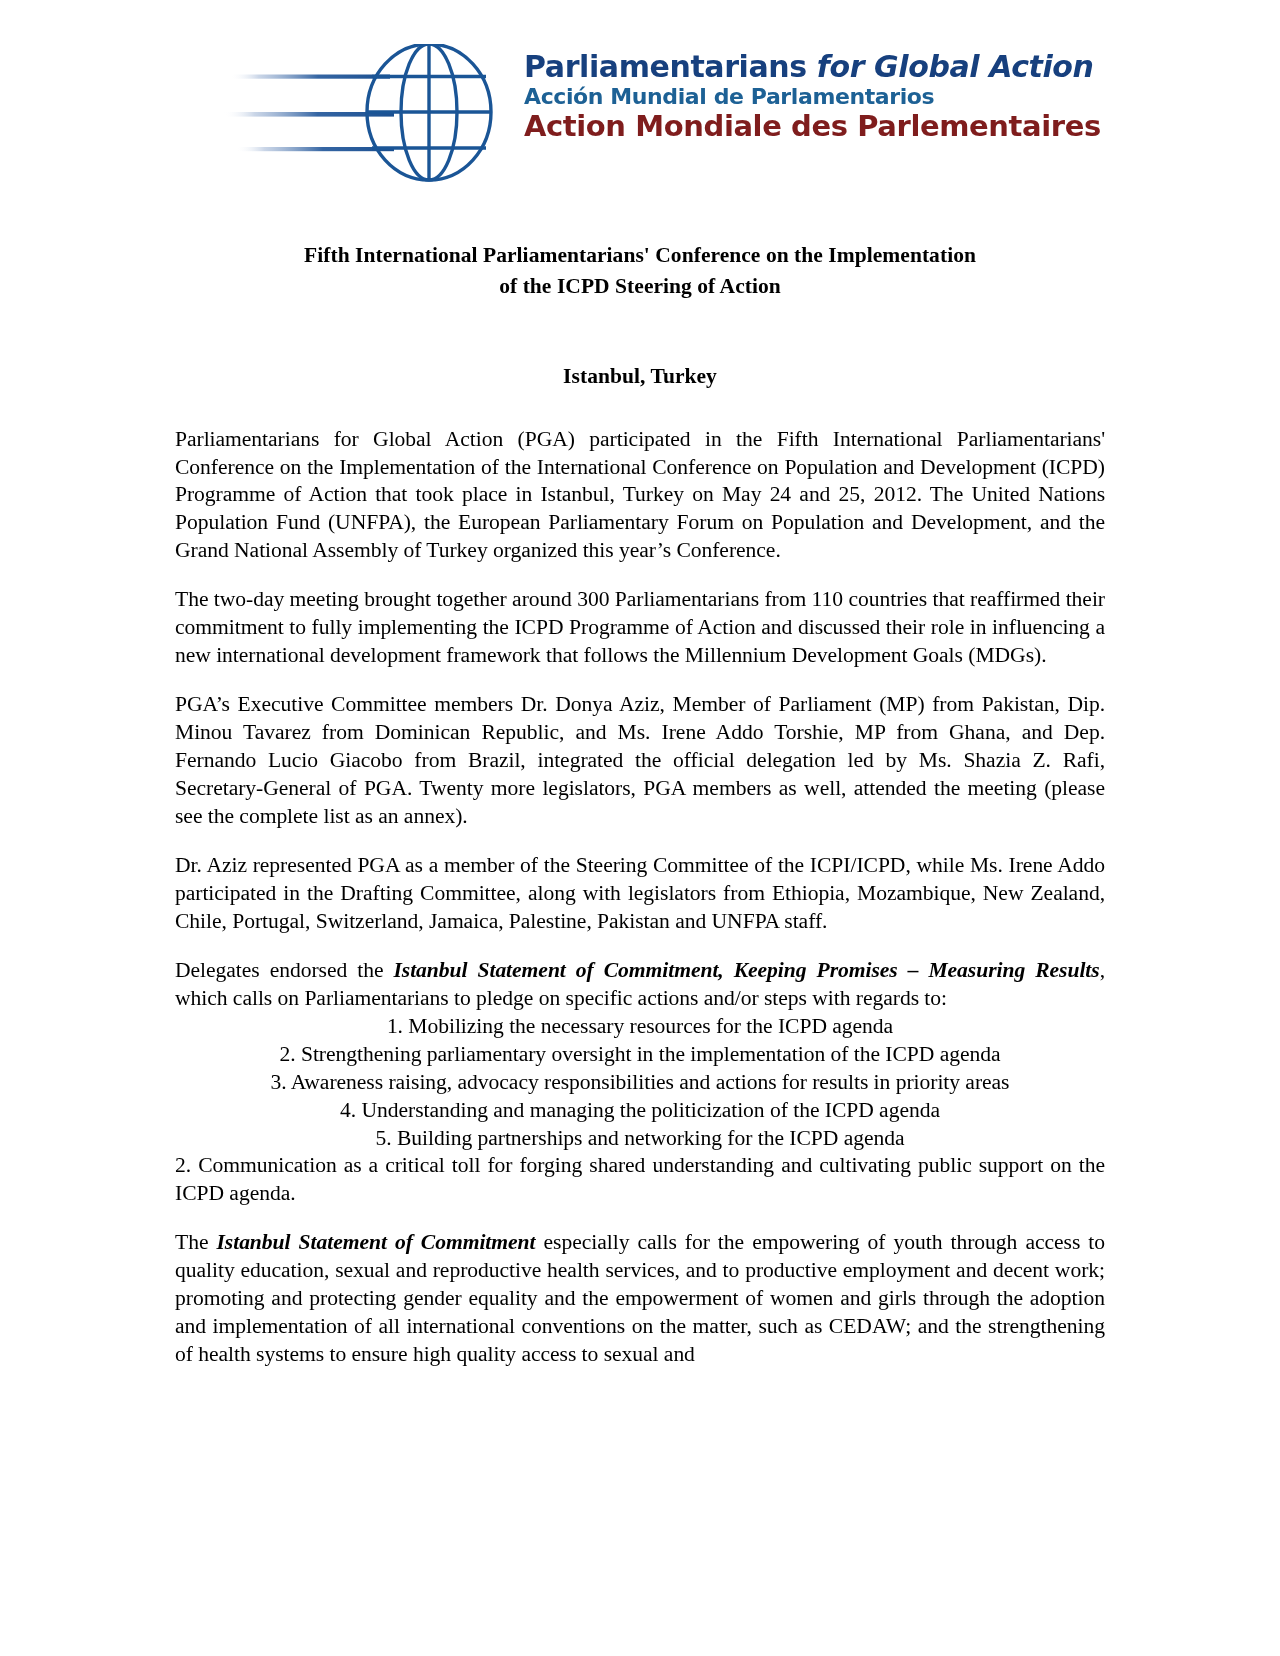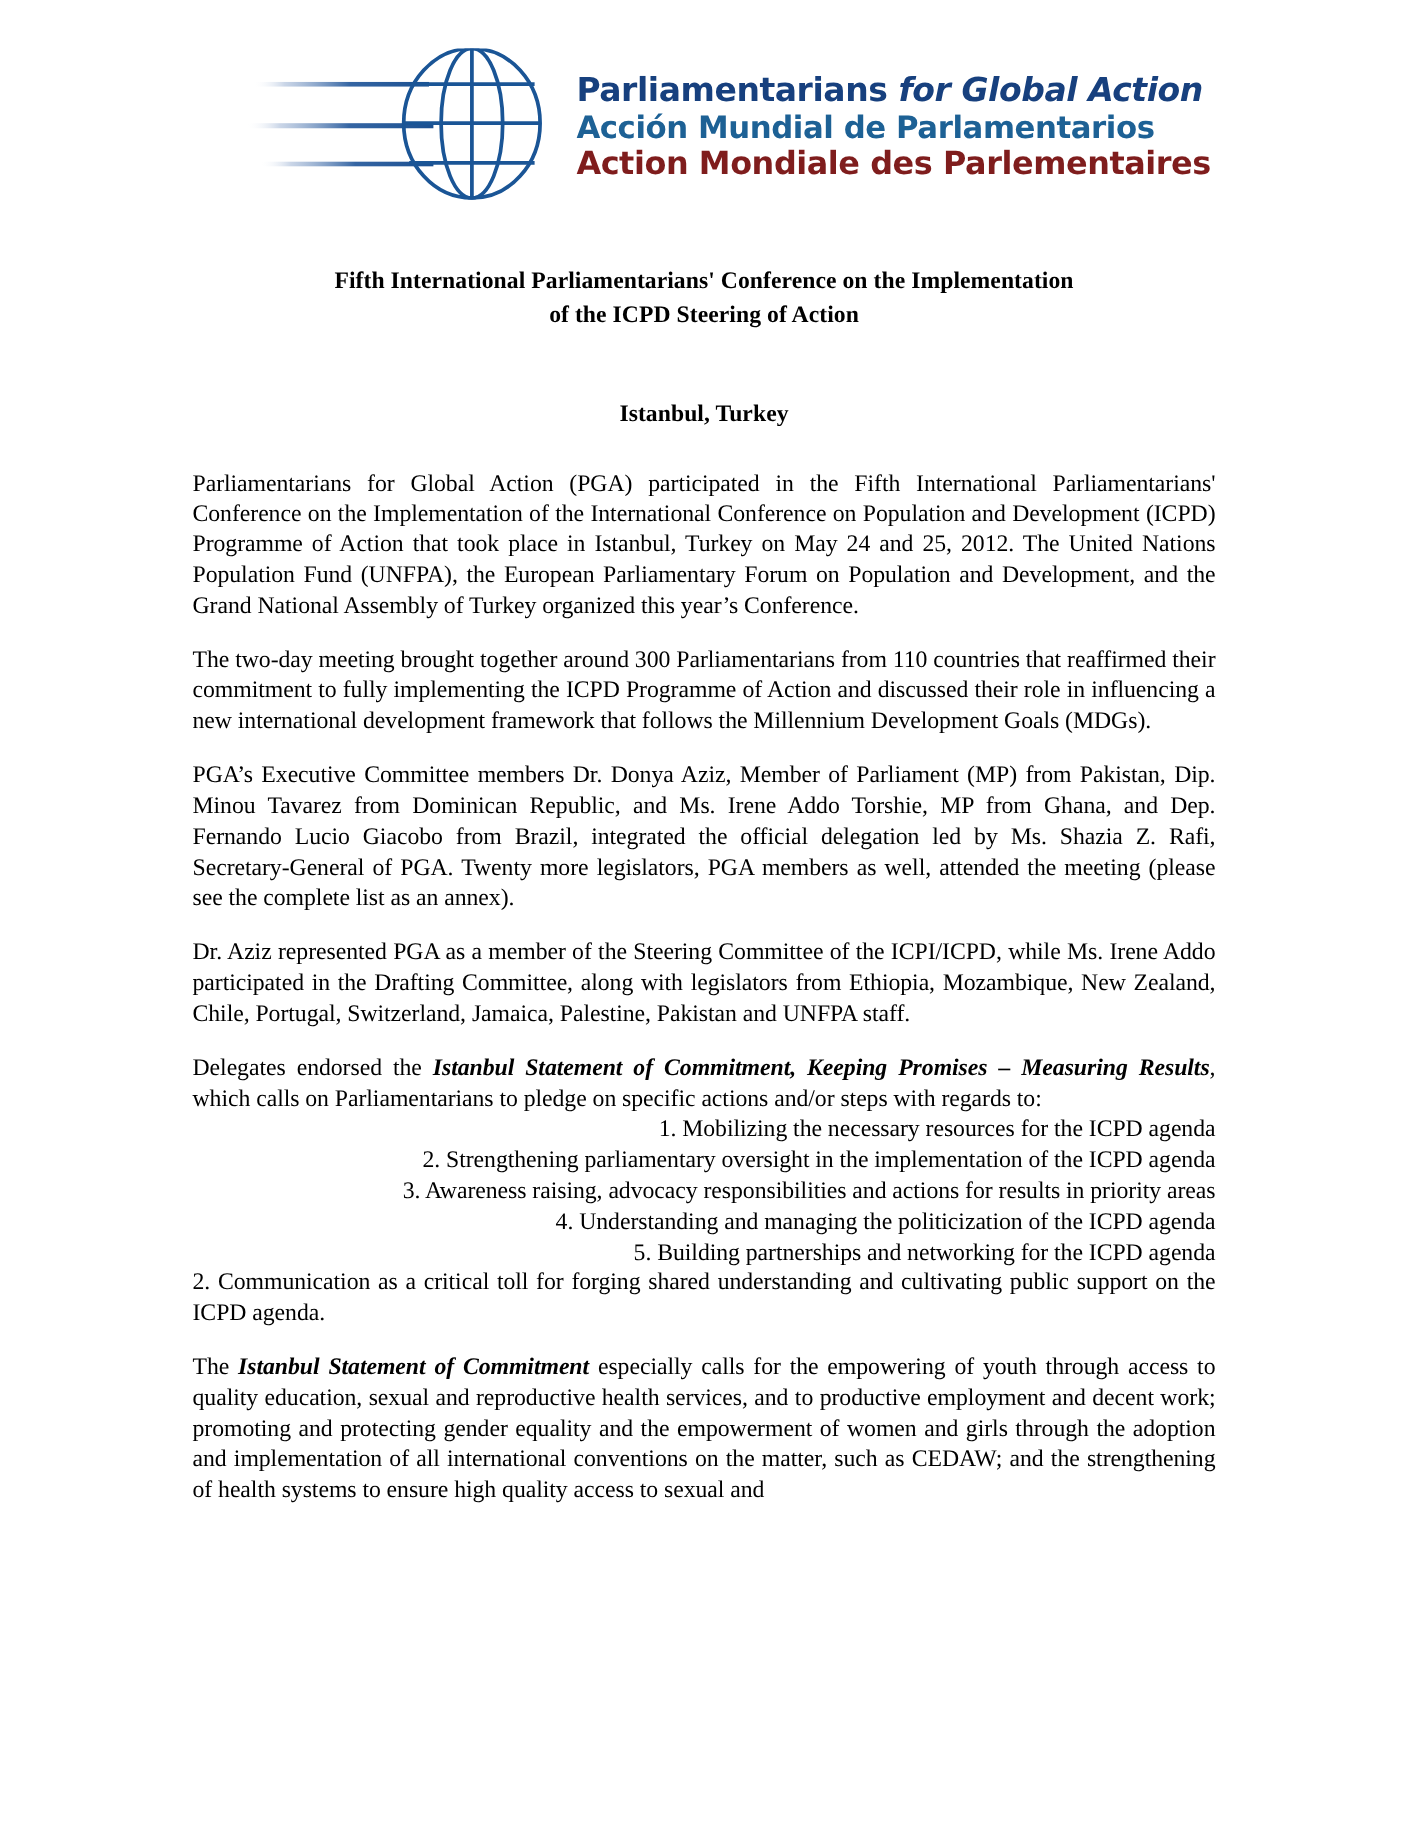--- a/index.html
+++ b/index.html
@@ -42,40 +42,40 @@
   .logo-mark {
     position: absolute;
     left: 0;
     top: 0;
     width: 280px;
     height: 140px;
   }
   .logo-text {
     position: absolute;
     left: 300px;
-    top: 24px;
+    top: 8px;
     line-height: 1.0;
     white-space: nowrap;
   }
   .logo-line {
     font-family: "DejaVu Sans", "Liberation Sans", sans-serif;
     font-weight: bold;
     letter-spacing: -0.4px;
     display: block;
   }
   .logo-line-1 {
     font-size: 30px;
     color: #17407e;
     margin-bottom: 4px;
   }
   .logo-line-1 .ital {
     font-style: italic;
   }
   .logo-line-2 {
-    font-size: 28px;
+    font-size: 22px;
     color: #1d6195;
     margin-bottom: 4px;
   }
   .logo-line-3 {
     font-size: 29px;
     color: #7f1d1d;
   }
 
   
   .title-block {
@@ -121,21 +121,21 @@
   }
   .para-tight {
     margin-bottom: 0;
   }
   .bi {
     font-weight: bold;
     font-style: italic;
   }
   .list-item {
     margin: 0;
-    text-align: right;
+    text-align: center;
   }
   .list-block {
     margin: 0 0 21px 0;
   }
 </style>
 </head>
 <body>
 
 <div class="page">
 

